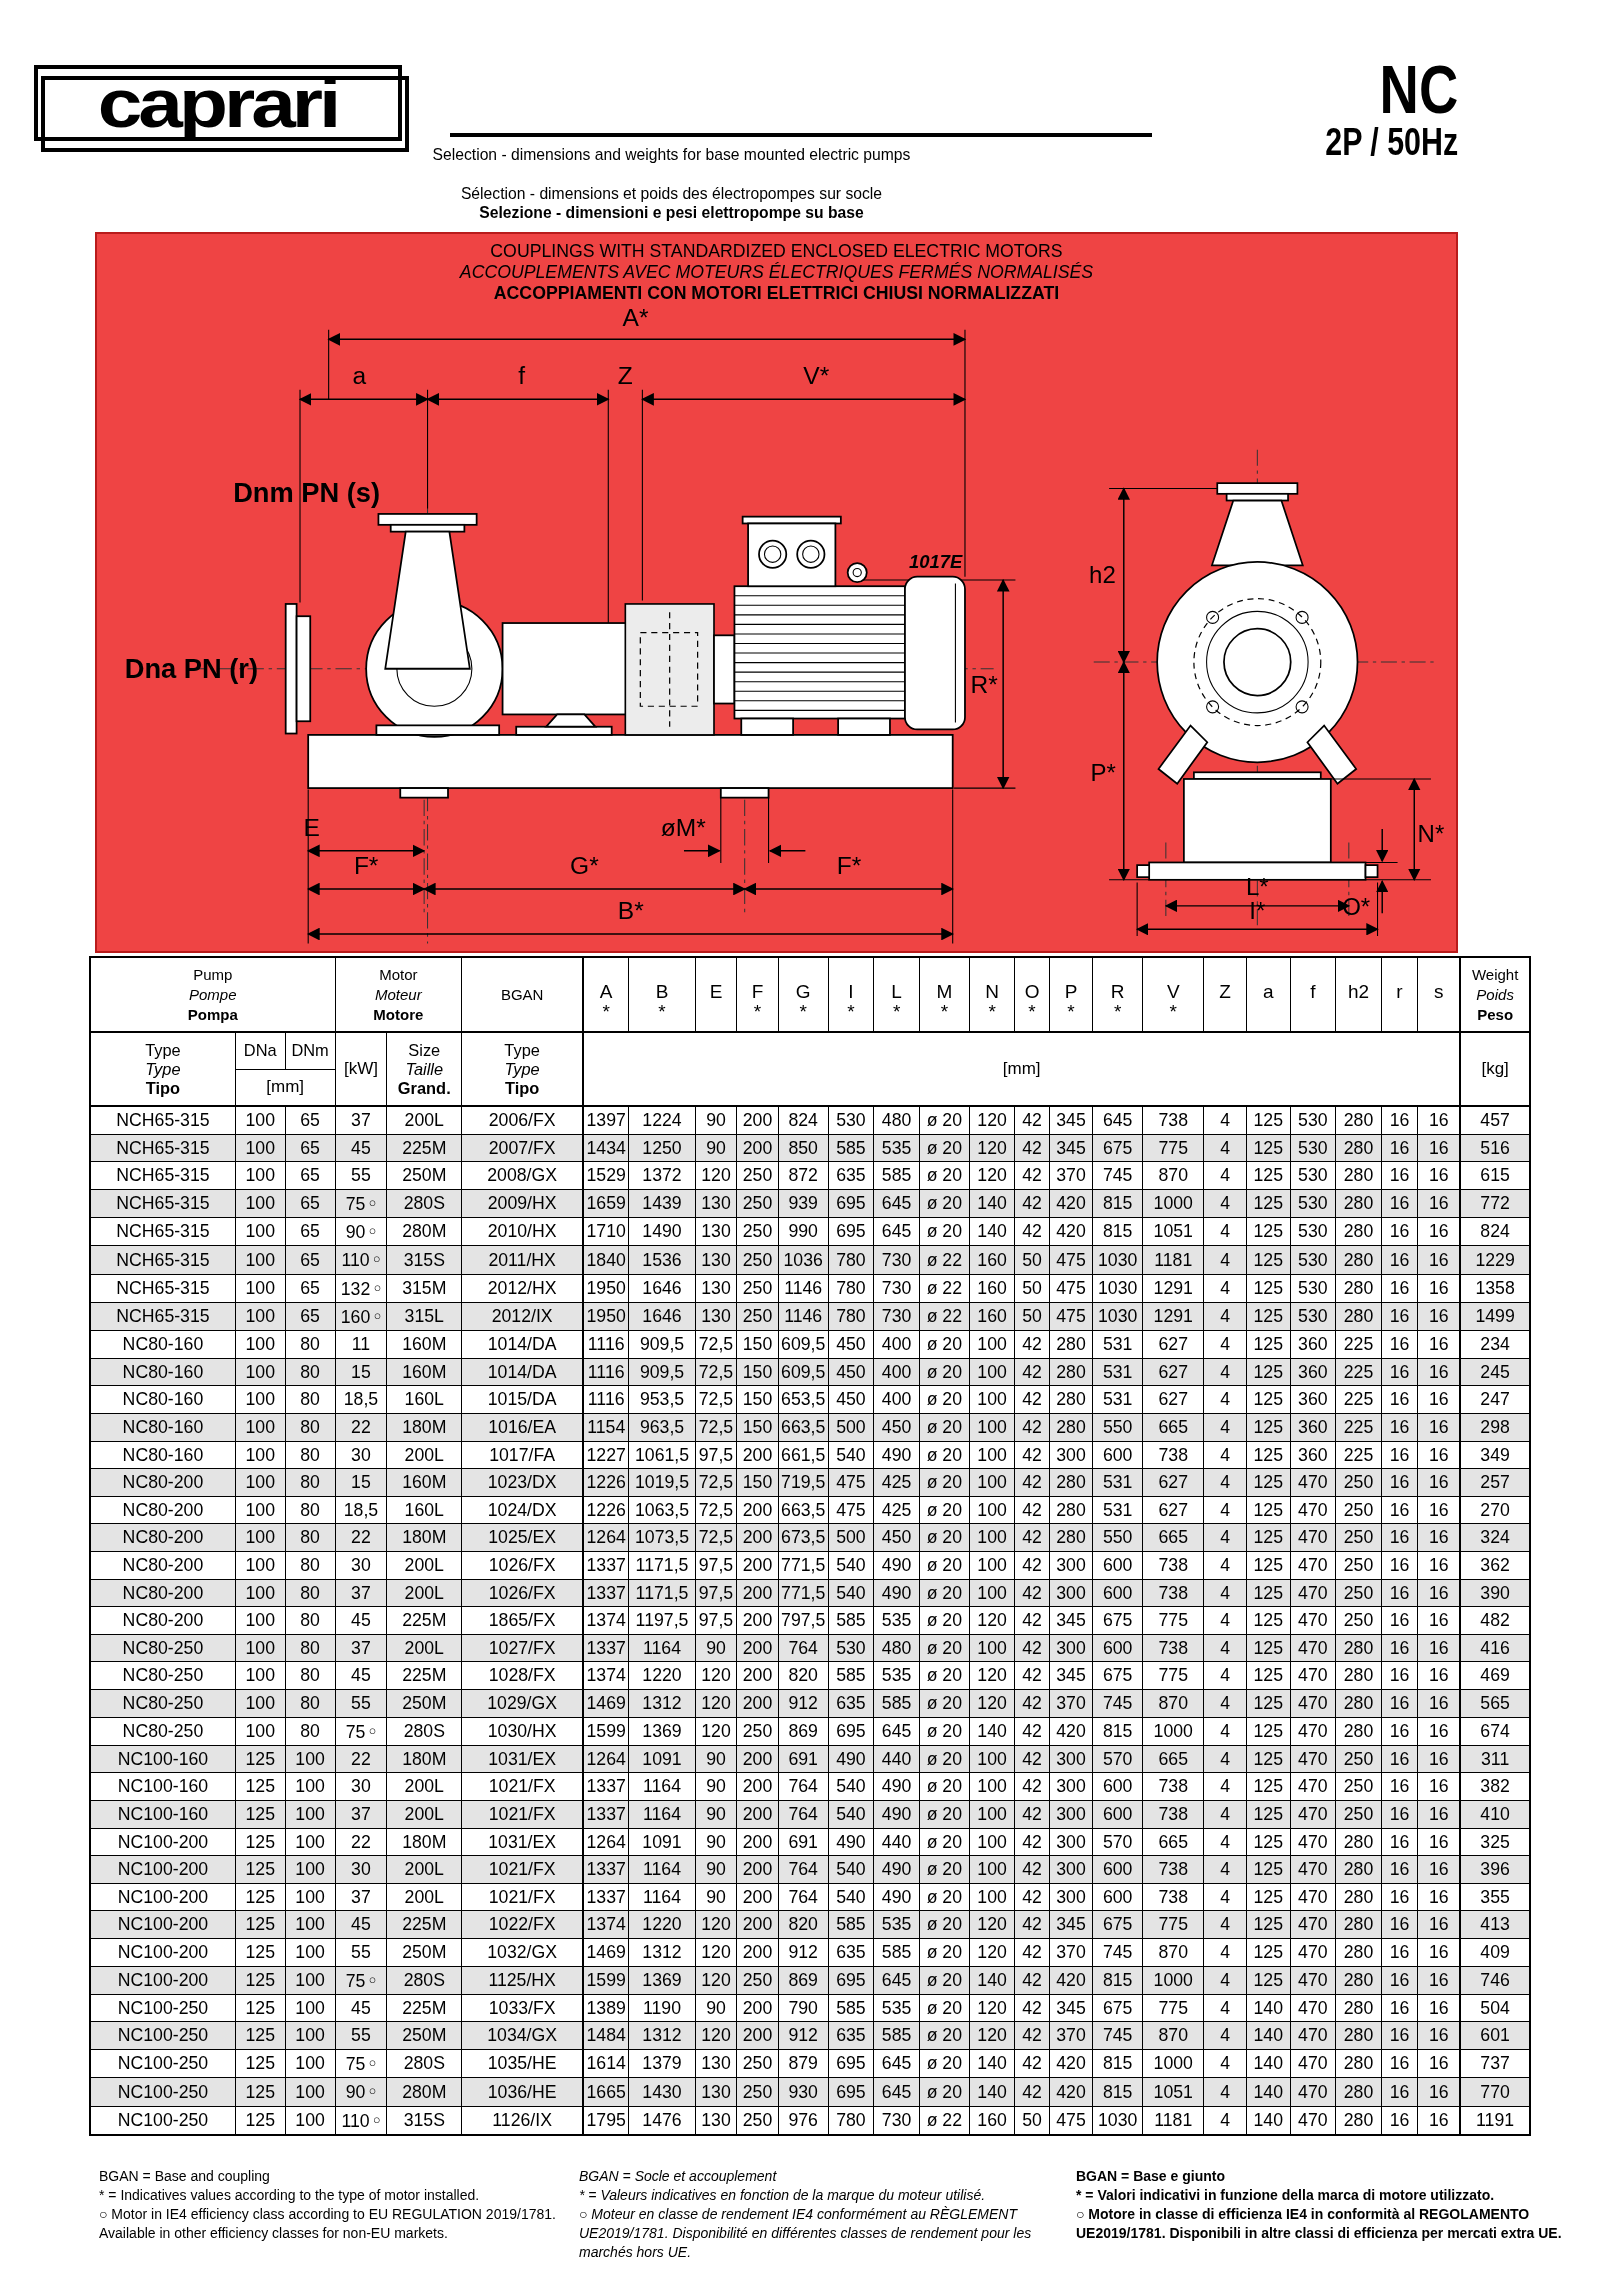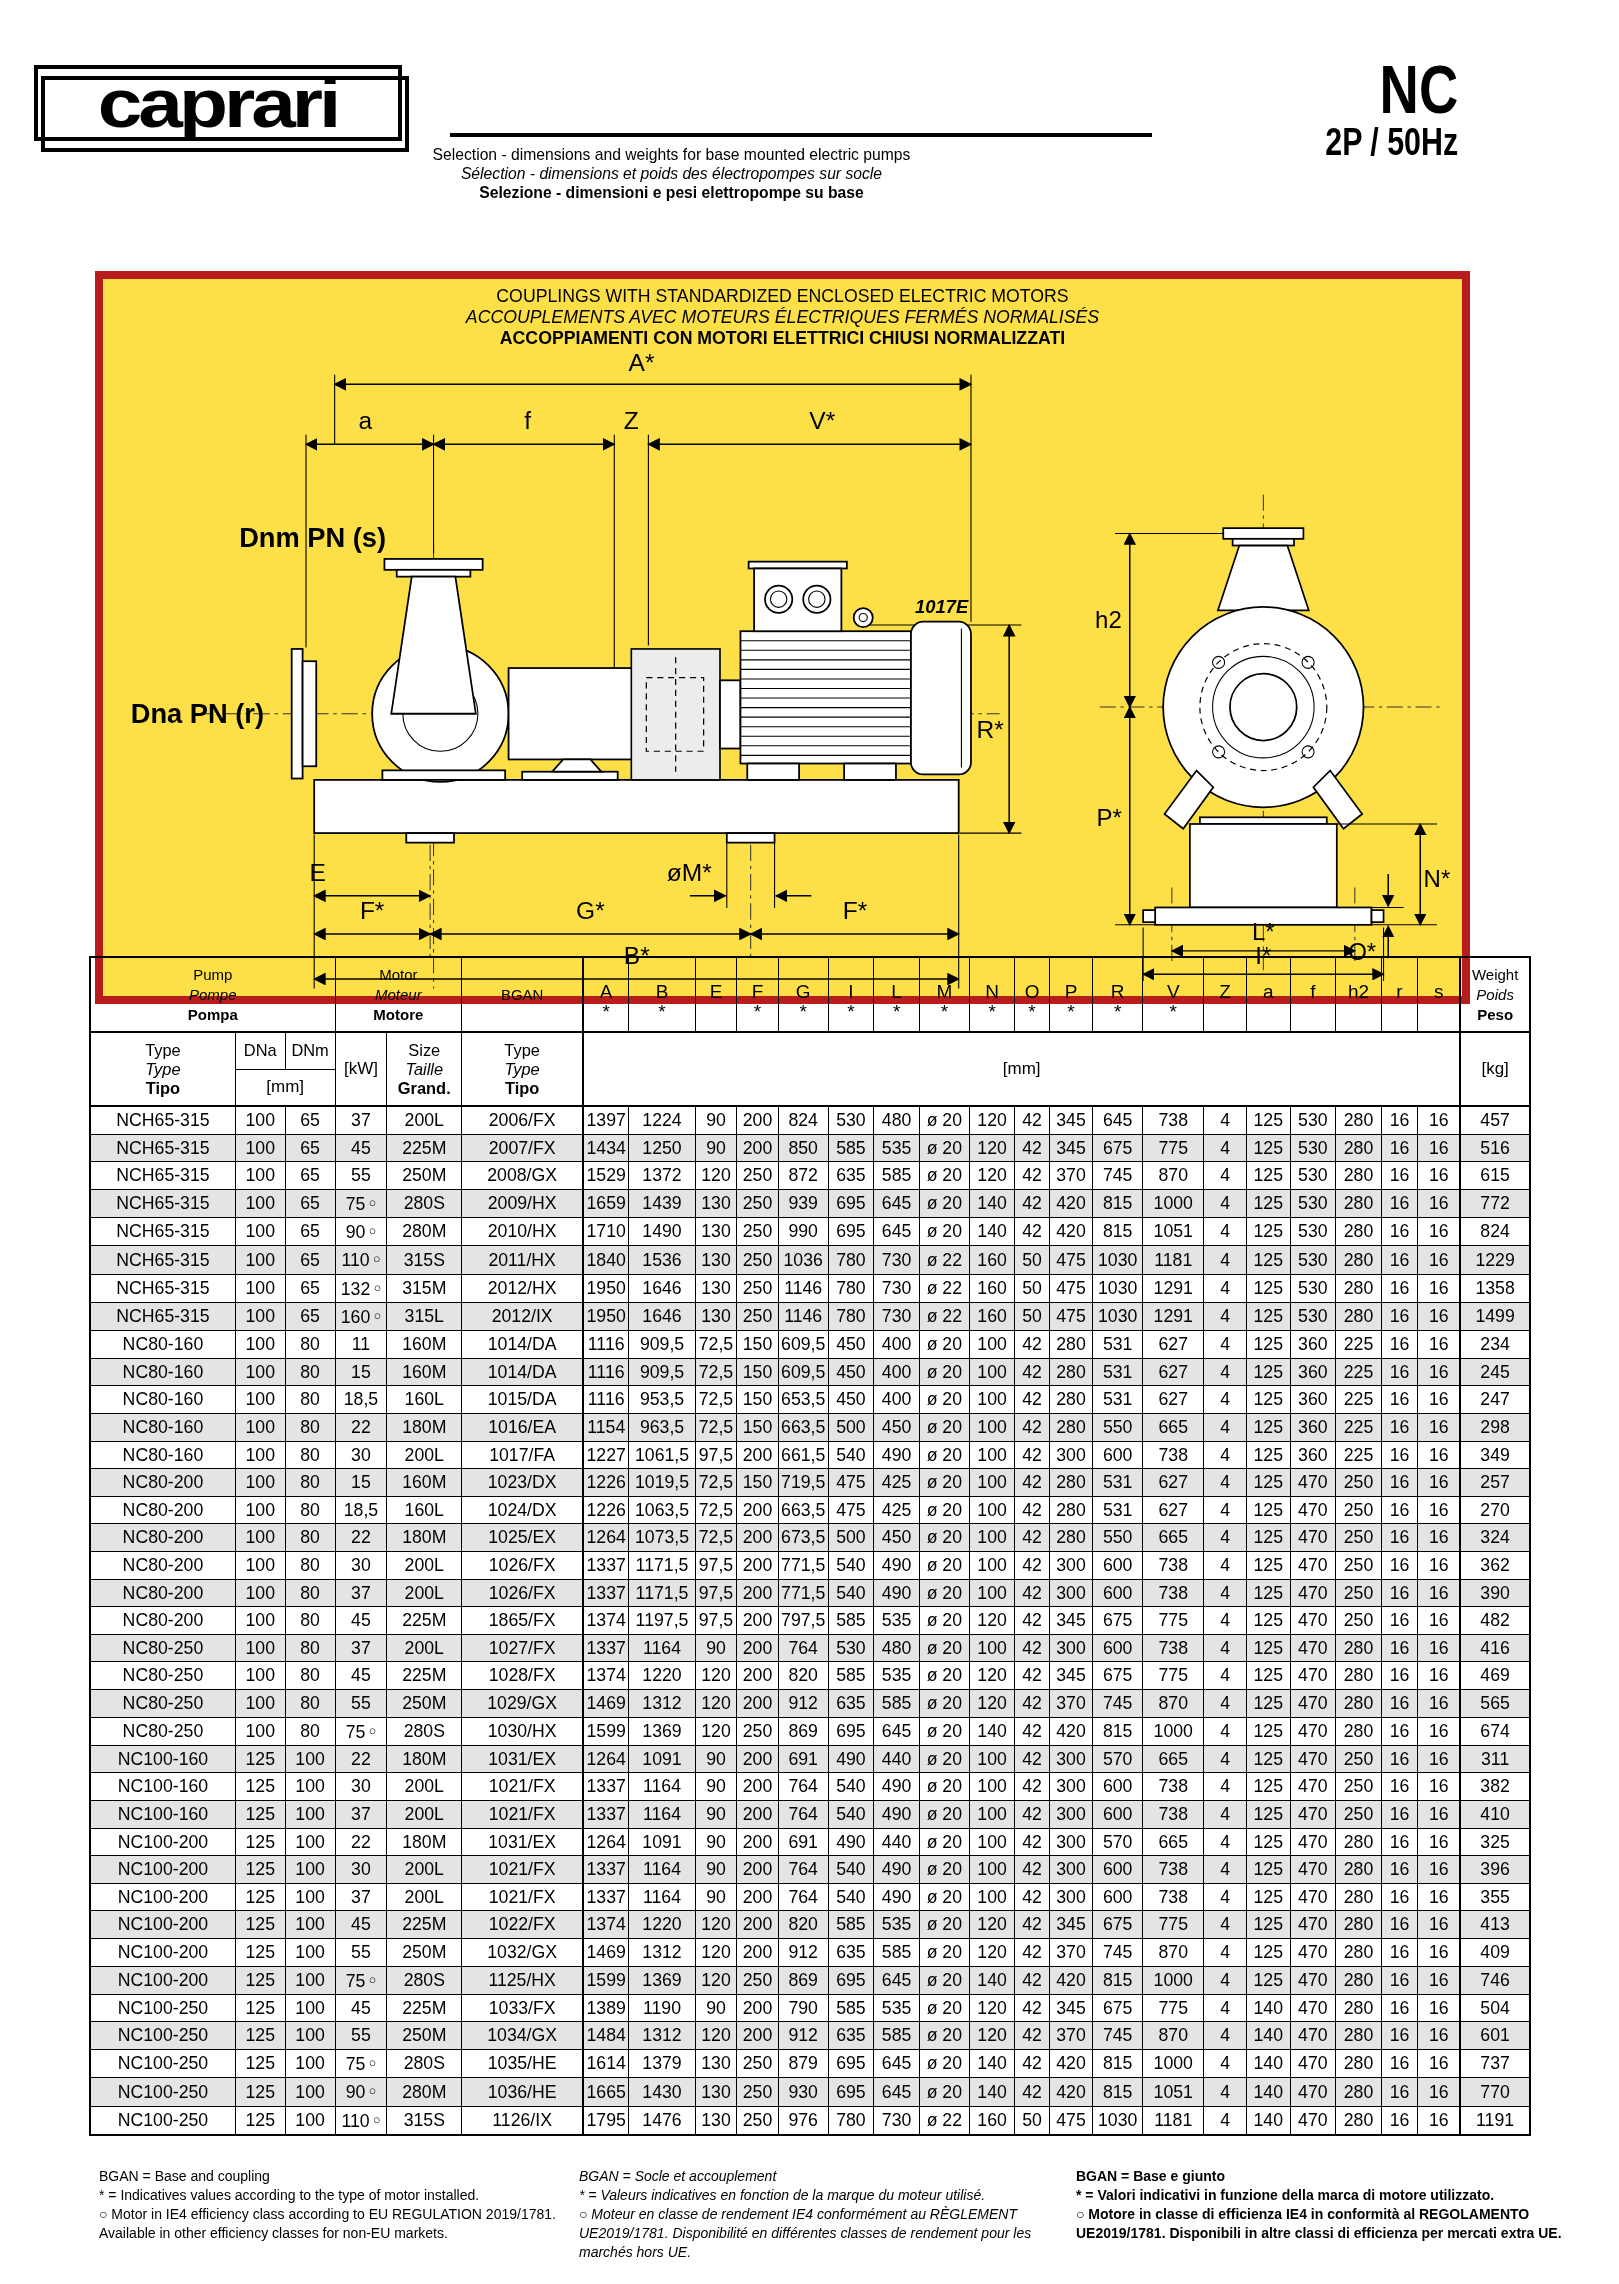--- a/index.html
+++ b/index.html
@@ -7,25 +7,25 @@
 
   
   .logo{position:absolute;left:34px;top:65px;width:360px;height:68px;border:4.8px solid #000;background:#fff;display:flex;align-items:center;justify-content:center;z-index:2;}
   .logo::after{content:"";position:absolute;left:2.7px;top:6.8px;width:100%;height:100%;border:4.8px solid #000;z-index:-1;}
   .logo-text{font-size:68px;font-weight:bold;letter-spacing:-3.4px;line-height:59px;transform:scaleX(1.18);transform-origin:center;}
   .hrule{position:absolute;left:450px;top:133px;width:702px;height:4.1px;background:#000;}
   .nc-block{position:absolute;top:57px;right:162px;text-align:right;}
   .nc-main{font-size:68px;font-weight:bold;line-height:65px;transform:scaleX(.80);transform-origin:100% 50%;}
   .nc-sub{font-size:38px;font-weight:bold;line-height:40px;transform:scaleX(.80);transform-origin:100% 50%;}
   .subtitle{position:absolute;top:145px;left:0;width:1343px;text-align:center;font-size:15.7px;line-height:19px;}
-  .subtitle .it{font-style:italic;}
+  .subtitle .it{margin-top:20px;}
   .subtitle .bd{font-weight:bold;}
 
   
-  .drawbox{position:absolute;left:95px;top:232px;width:1359px;height:717px;border:8px solid #b91c1c;background:#fde047;margin-top:39px;}
+  .drawbox{position:absolute;left:95px;top:232px;width:1359px;height:717px;border:2px solid #b91c1c;background:#ef4444;}
   .boxtitle{position:absolute;top:6.8px;left:0;width:100%;text-align:center;font-size:17.7px;line-height:21px;}
   .boxtitle .it{font-style:italic;}
   .boxtitle .bd{font-weight:bold;}
   svg{position:absolute;}
   .shp{fill:#fff;stroke:#000;stroke-width:2.6;}
   .shpf{fill:#ececec;stroke:#000;stroke-width:2.4;}
   .thin{fill:none;stroke:#000;stroke-width:1.6;}
   .dsh{fill:none;stroke:#000;stroke-width:1.8;stroke-dasharray:9 7;}
   .axis{fill:none;stroke:#333;stroke-width:1.5;stroke-dasharray:24 7 5 7;}
   .dln{stroke:#000;stroke-width:2.2;fill:none;}

